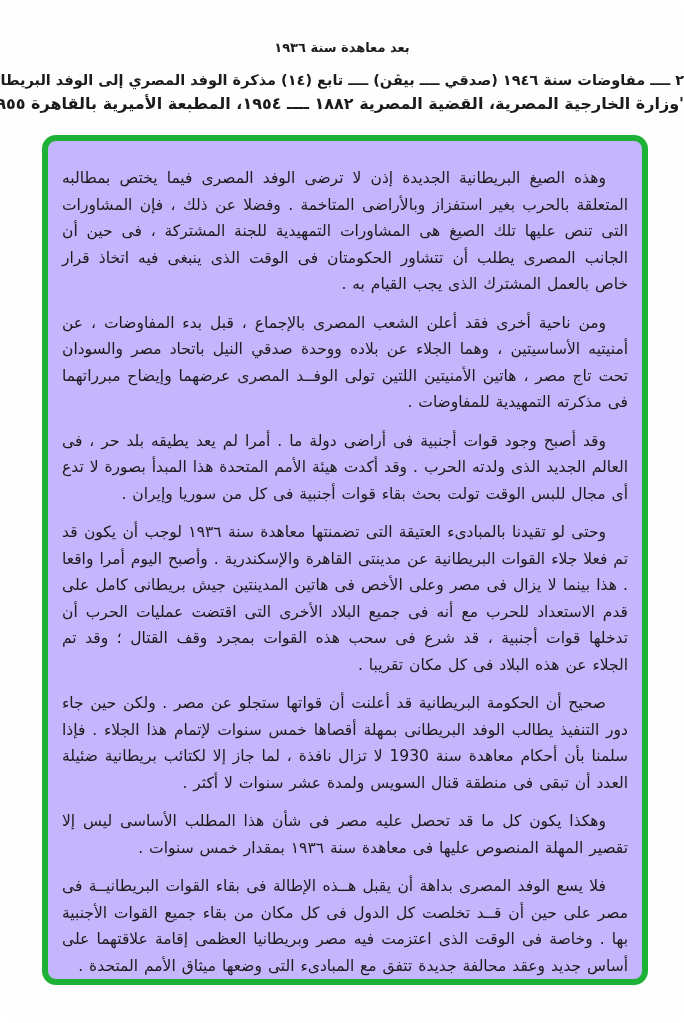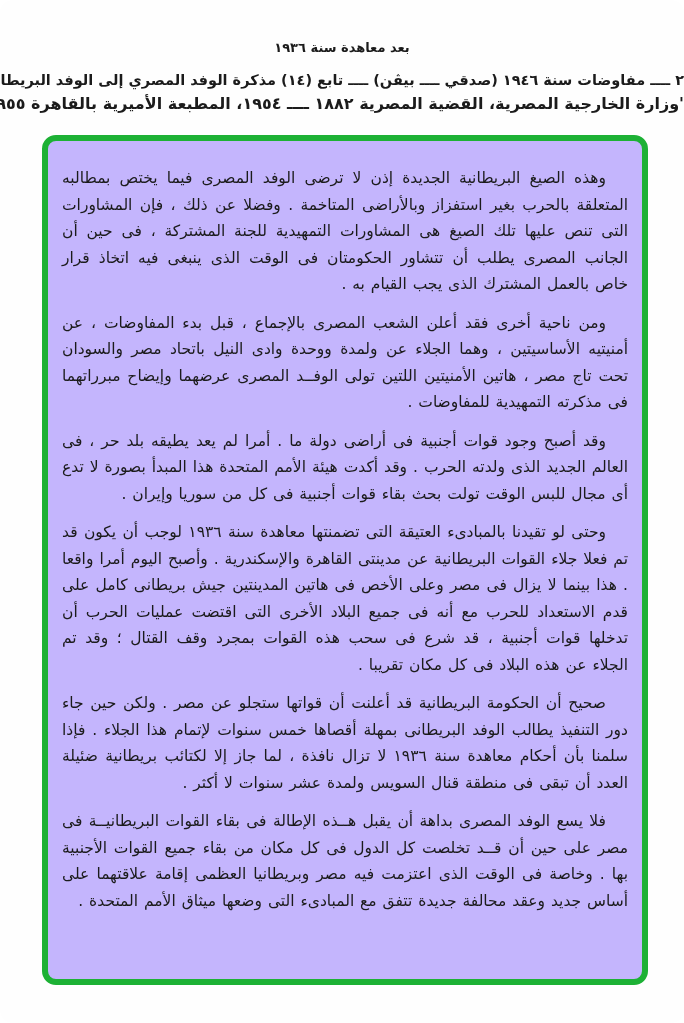--- a/index.html
+++ b/index.html
@@ -75,21 +75,22 @@
 
   <div class="page-header">
     <div class="running-head">بعد معاهدة سنة ١٩٣٦</div>
     <div class="section-title">٢ ــــ مفاوضات سنة ١٩٤٦ (صدقي ــــ بيڤن) ــــ تابع (١٤) مذكرة الوفد المصري إلى الوفد البريطاني</div>
     <div class="source-citation">'وزارة الخارجية المصرية، القضية المصرية ١٨٨٢ ــــ ١٩٥٤، المطبعة الأميرية بالقاهرة ١٩٥٥، ص ٥٢٠ ــــ ٥٢٥'</div>
   </div>
 
   <div class="highlight-box">
     <div class="body-text">
       <p>وهذه الصيغ البريطانية الجديدة إذن لا ترضى الوفد المصرى فيما يختص بمطالبه المتعلقة بالحرب بغير استفزاز وبالأراضى المتاخمة . وفضلا عن ذلك ، فإن المشاورات التى تنص عليها تلك الصيغ هى المشاورات التمهيدية للجنة المشتركة ، فى حين أن الجانب المصرى يطلب أن تتشاور الحكومتان فى الوقت الذى ينبغى فيه اتخاذ قرار خاص بالعمل المشترك الذى يجب القيام به .</p>
-      <p>ومن ناحية أخرى فقد أعلن الشعب المصرى بالإجماع ، قبل بدء المفاوضات ، عن أمنيتيه الأساسيتين ، وهما الجلاء عن ولمدة ووحدة وادى النيل باتحاد مصر والسودان تحت تاج مصر ، هاتين الأمنيتين اللتين تولى الوفــد المصرى عرضهما وإيضاح مبرراتهما فى مذكرته التمهيدية للمفاوضات .</p>
+      <p>ومن ناحية أخرى فقد أعلن الشعب المصرى بالإجماع ، قبل بدء المفاوضات ، عن أمنيتيه الأساسيتين ، وهما الجلاء عن بلاده ووحدة صدقي النيل باتحاد مصر والسودان تحت تاج مصر ، هاتين الأمنيتين اللتين تولى الوفــد المصرى عرضهما وإيضاح مبرراتهما فى مذكرته التمهيدية للمفاوضات .</p>
       <p>وقد أصبح وجود قوات أجنبية فى أراضى دولة ما . أمرا لم يعد يطيقه بلد حر ، فى العالم الجديد الذى ولدته الحرب . وقد أكدت هيئة الأمم المتحدة هذا المبدأ بصورة لا تدع أى مجال للبس الوقت تولت بحث بقاء قوات أجنبية فى كل من سوريا وإيران .</p>
       <p>وحتى لو تقيدنا بالمبادىء العتيقة التى تضمنتها معاهدة سنة ١٩٣٦ لوجب أن يكون قد تم فعلا جلاء القوات البريطانية عن مدينتى القاهرة والإسكندرية . وأصبح اليوم أمرا واقعا . هذا بينما لا يزال فى مصر وعلى الأخص فى هاتين المدينتين جيش بريطانى كامل على قدم الاستعداد للحرب مع أنه فى جميع البلاد الأخرى التى اقتضت عمليات الحرب أن تدخلها قوات أجنبية ، قد شرع فى سحب هذه القوات بمجرد وقف القتال ؛ وقد تم الجلاء عن هذه البلاد فى كل مكان تقريبا .</p>
-      <p>صحيح أن الحكومة البريطانية قد أعلنت أن قواتها ستجلو عن مصر . ولكن حين جاء دور التنفيذ يطالب الوفد البريطانى بمهلة أقصاها خمس سنوات لإتمام هذا الجلاء . فإذا سلمنا بأن أحكام معاهدة سنة ١٩٣٦ لا تزال نافذة ، لما جاز إلا لكتائب بريطانية ضئيلة العدد أن تبقى فى منطقة قنال السويس ولمدة عشر سنوات لا أكثر .</p>
+      <p>صحيح أن الحكومة البريطانية قد أعلنت أن قواتها ستجلو عن مصر . ولكن حين جاء دور التنفيذ يطالب الوفد البريطانى بمهلة أقصاها خمس سنوات لإتمام هذا الجلاء . فإذا سلمنا بأن أحكام معاهدة سنة 1930 لا تزال نافذة ، لما جاز إلا لكتائب بريطانية ضئيلة العدد أن تبقى فى منطقة قنال السويس ولمدة عشر سنوات لا أكثر .</p>
+      <p>وهكذا يكون كل ما قد تحصل عليه مصر فى شأن هذا المطلب الأساسى ليس إلا تقصير المهلة المنصوص عليها فى معاهدة سنة ١٩٣٦ بمقدار خمس سنوات .</p>
       <p>فلا يسع الوفد المصرى بداهة أن يقبل هــذه الإطالة فى بقاء القوات البريطانيــة فى مصر على حين أن قــد تخلصت كل الدول فى كل مكان من بقاء جميع القوات الأجنبية بها . وخاصة فى الوقت الذى اعتزمت فيه مصر وبريطانيا العظمى إقامة علاقتهما على أساس جديد وعقد محالفة جديدة تتفق مع المبادىء التى وضعها ميثاق الأمم المتحدة .</p>
     </div>
   </div>
 
 </div>
 
 </body></html>

